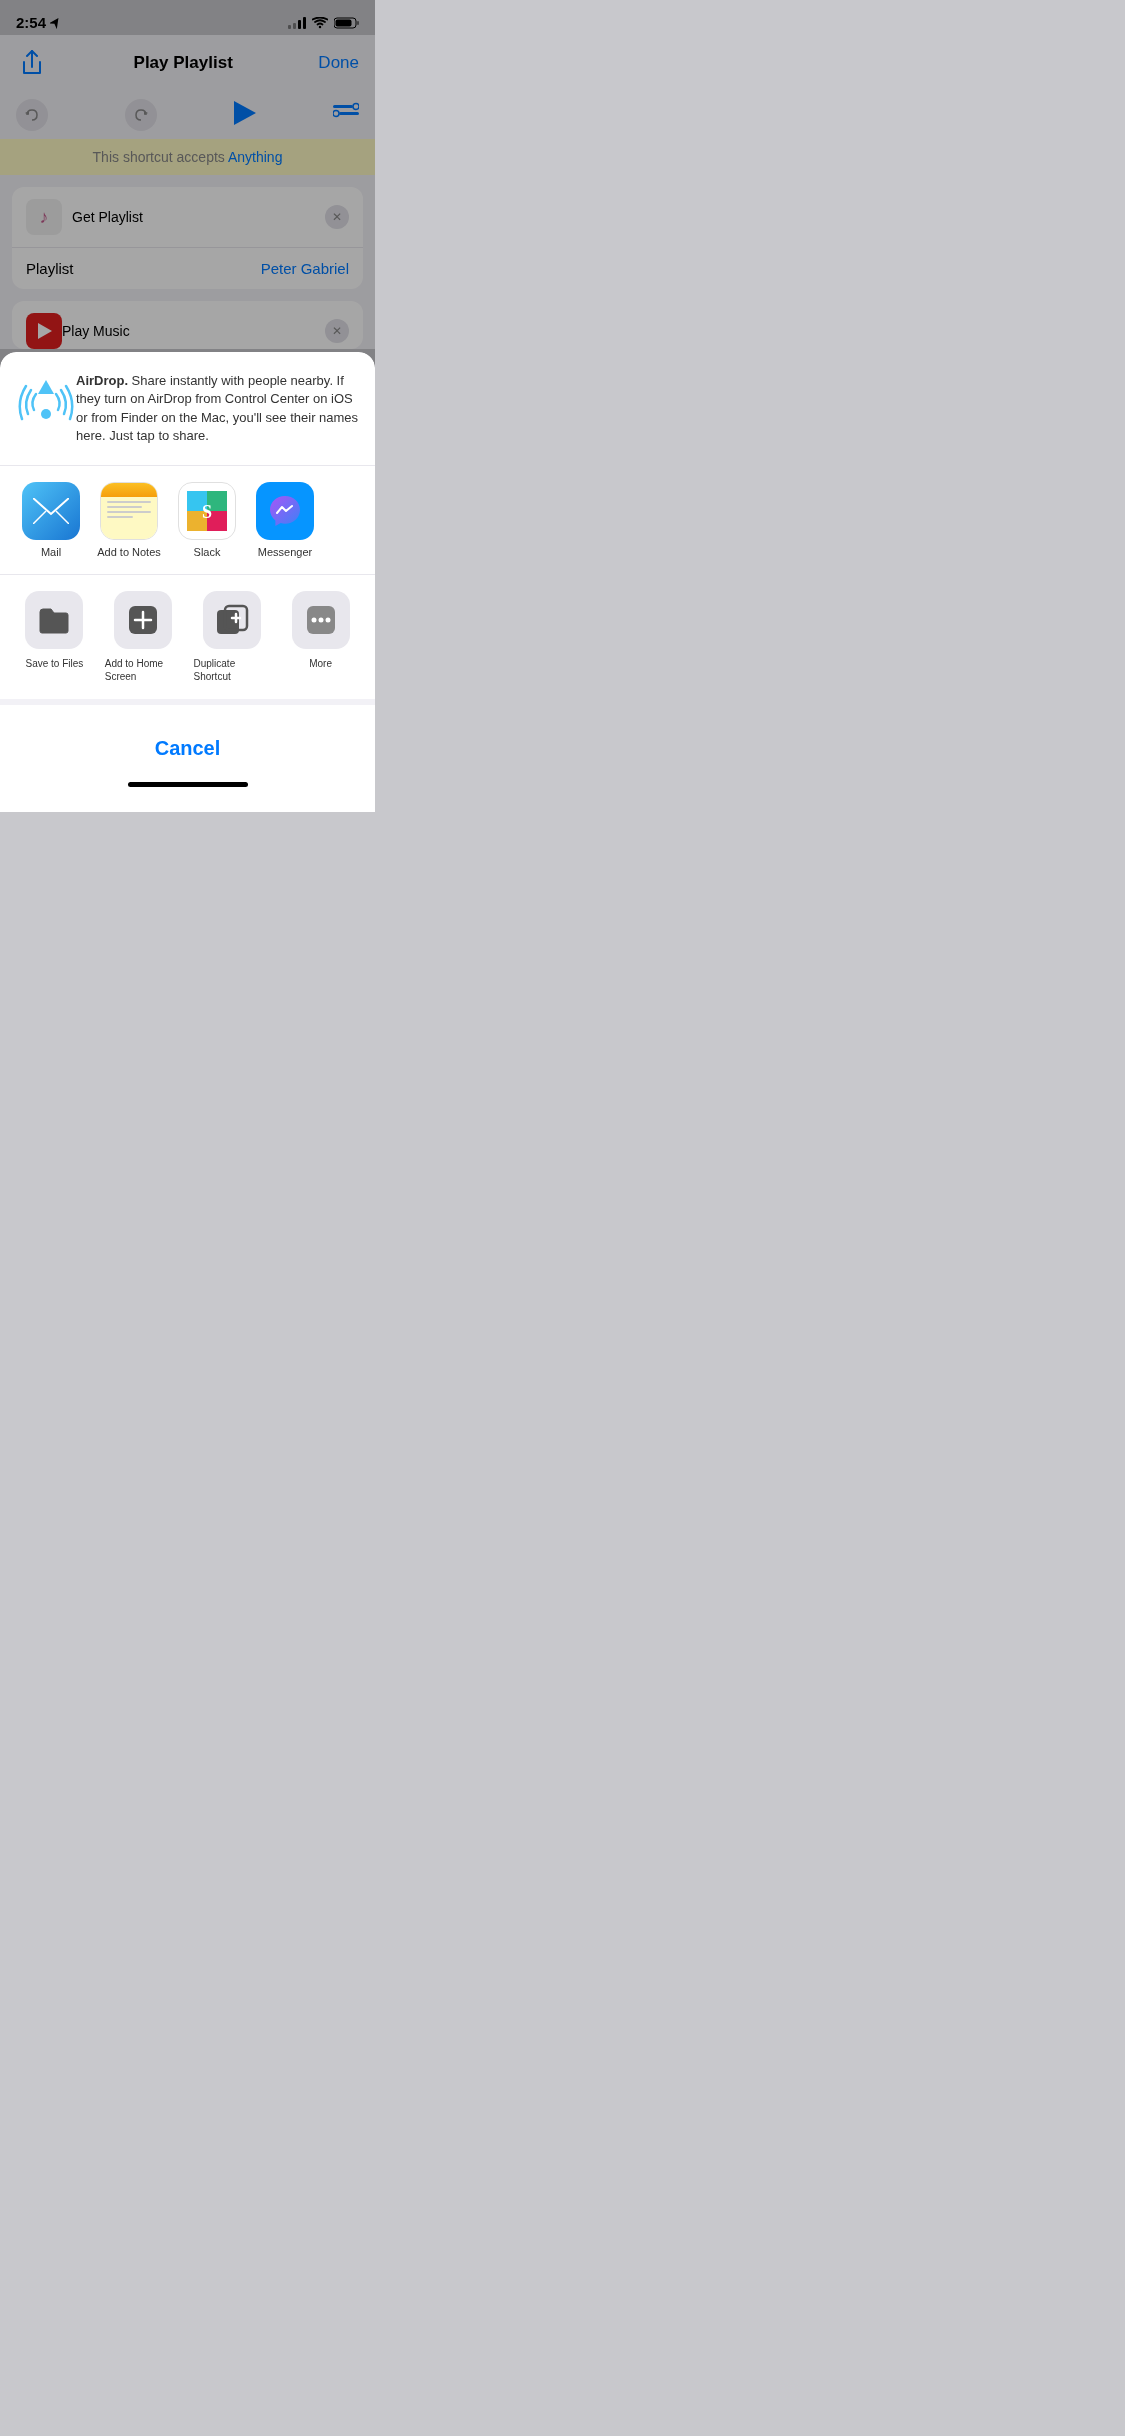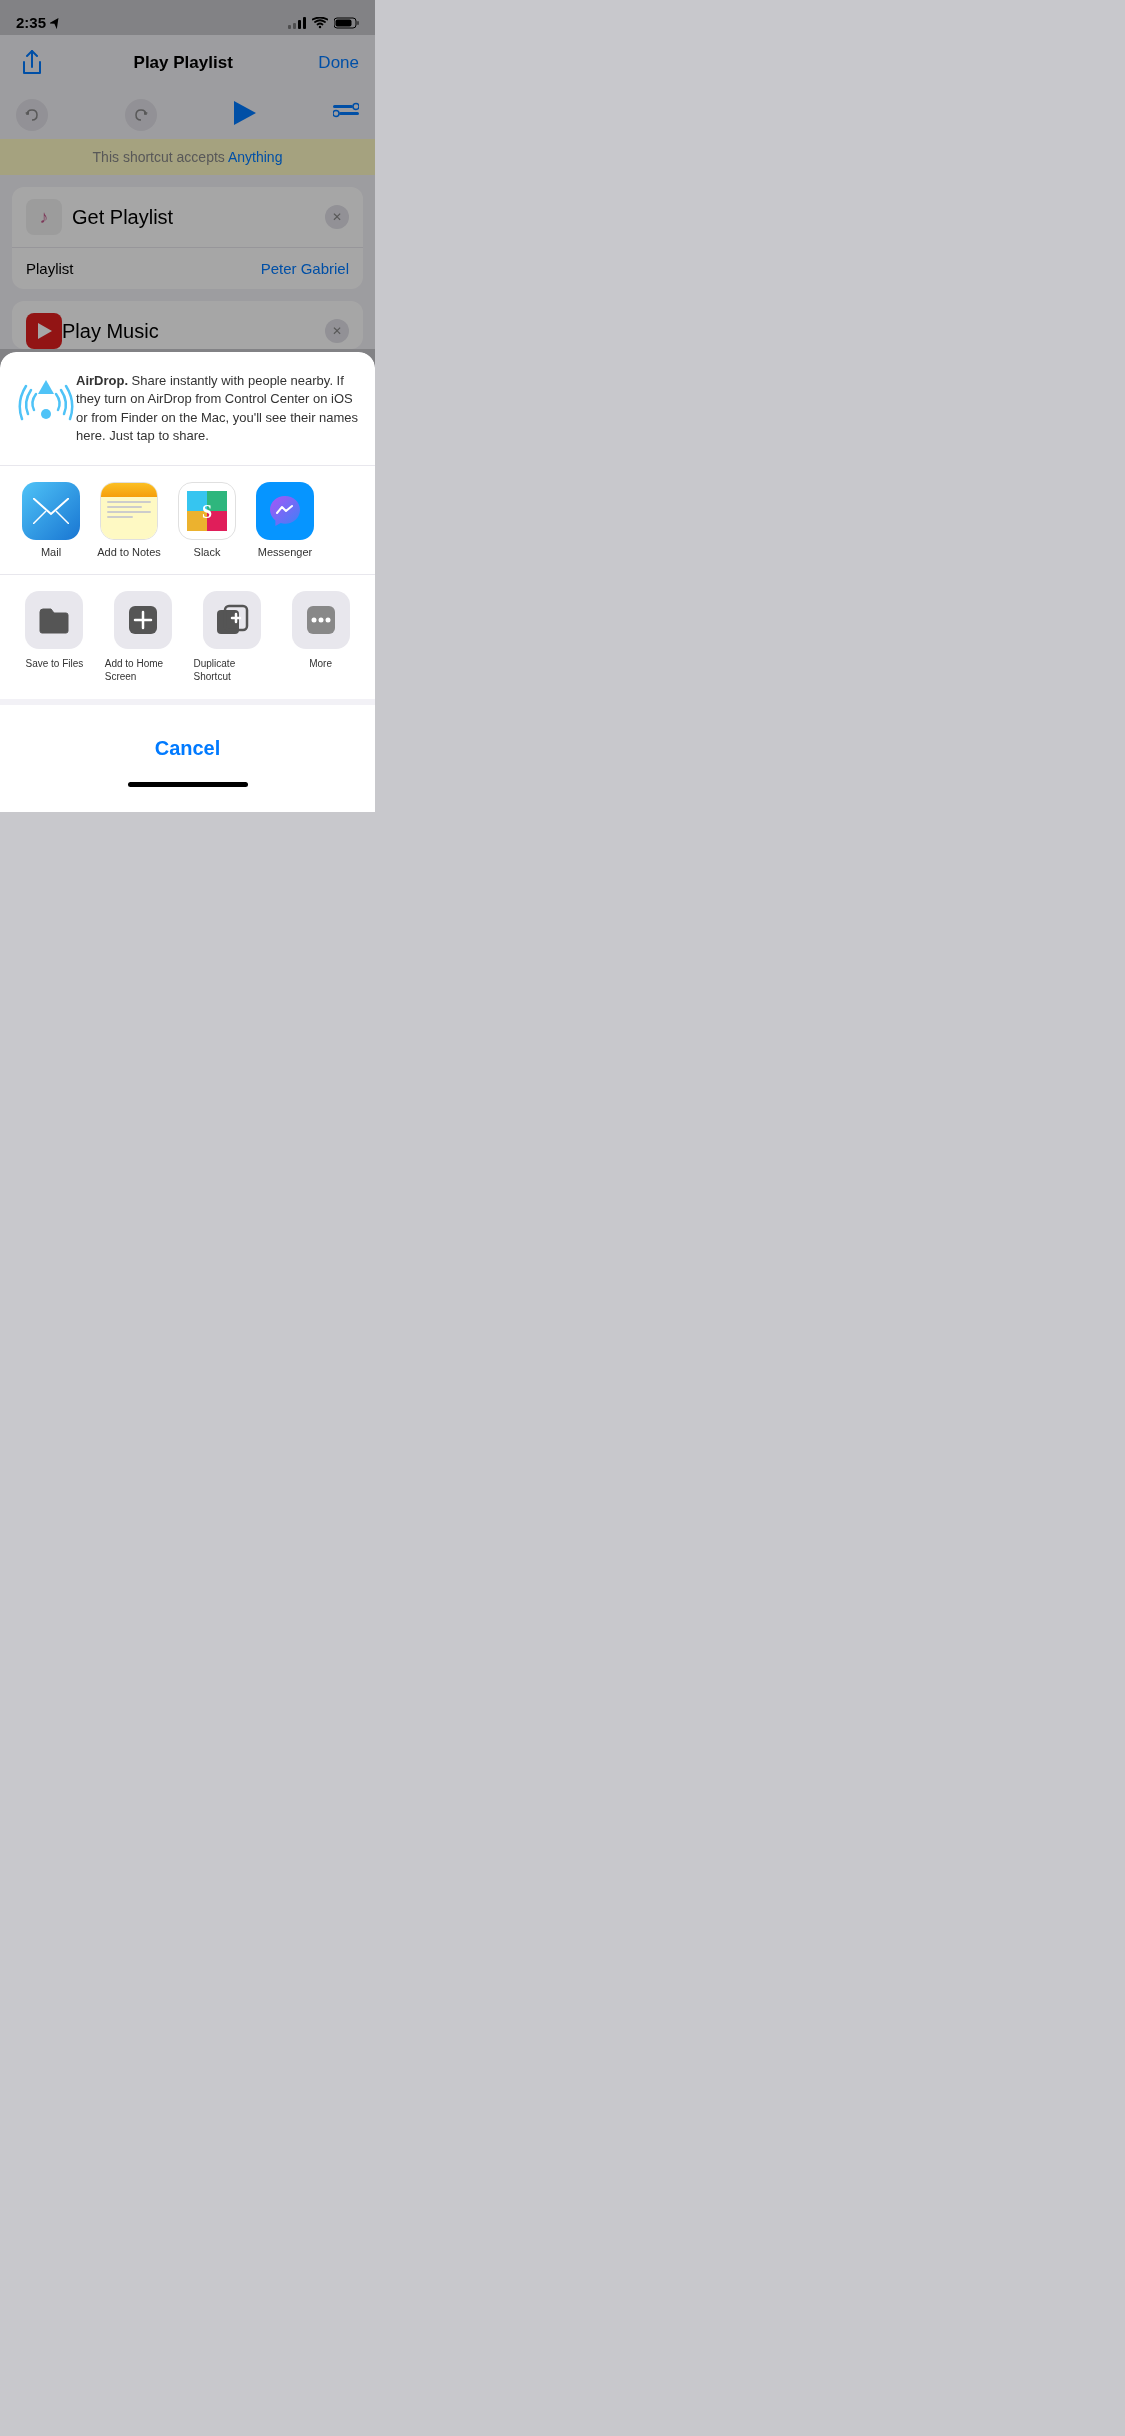--- a/index.html
+++ b/index.html
@@ -102,21 +102,21 @@
       padding: 12px 14px;
       gap: 10px;
     }
     .card-icon {
       width: 36px; height: 36px;
       border-radius: 8px;
       display: flex; align-items: center; justify-content: center;
       font-size: 18px;
     }
     .music-icon { background: #f0f0f0; color: #c0588a; }
-    .card-title { font-size: 20px; color: #000; flex: 1; }
+    .card-title { font-size: 14px; color: #000; flex: 1; }
     .card-close {
       width: 24px; height: 24px;
       background: #e0dfe6;
       border-radius: 50%;
       display: flex; align-items: center; justify-content: center;
       font-size: 12px; color: #888;
     }
     .card-body {
       border-top: 1px solid #e8e7ed;
       padding: 12px 14px;
@@ -281,21 +281,21 @@
     .airdrop-svg-icon {
       width: 60px;
       height: 60px;
     }
   </style>
 </head>
 <body>
 
 <div class="status-bar">
   <div class="status-time">
-    <span>2:35</span>
+    <span>2:54</span>
     <svg width="10" height="12" viewBox="0 0 10 12">
       <polygon points="5,0 10,10 5,7 0,10" fill="#000" transform="rotate(35,5,6)"></polygon>
     </svg>
   </div>
   <div class="status-icons">
     <div class="signal-bars">
       <div class="bar" style="height:4px;opacity:0.4"></div>
       <div class="bar" style="height:6px;opacity:0.4"></div>
       <div class="bar" style="height:9px"></div>
       <div class="bar" style="height:12px"></div>

